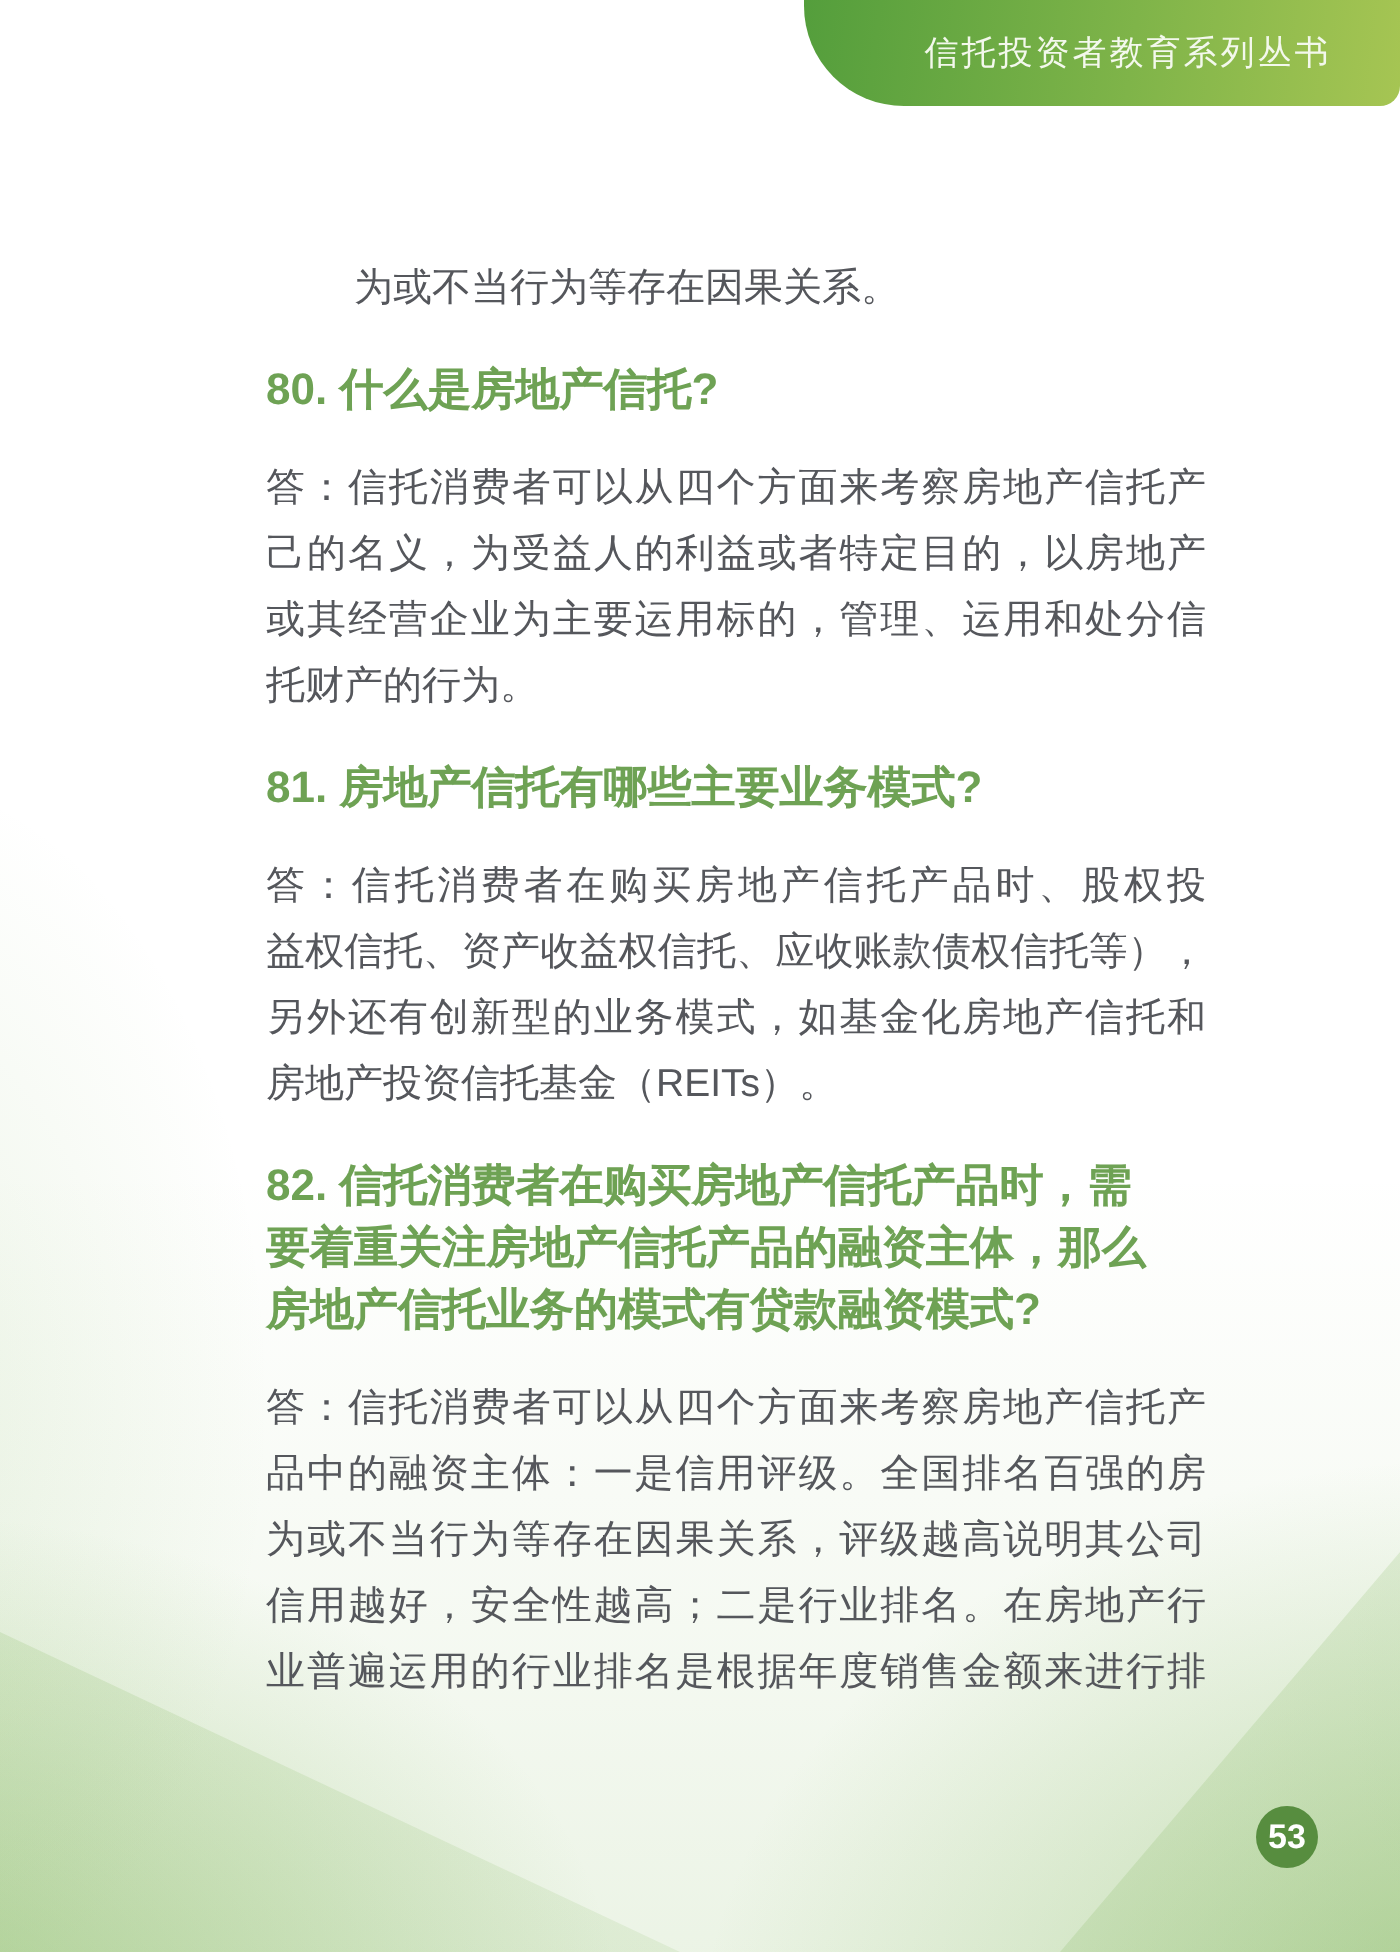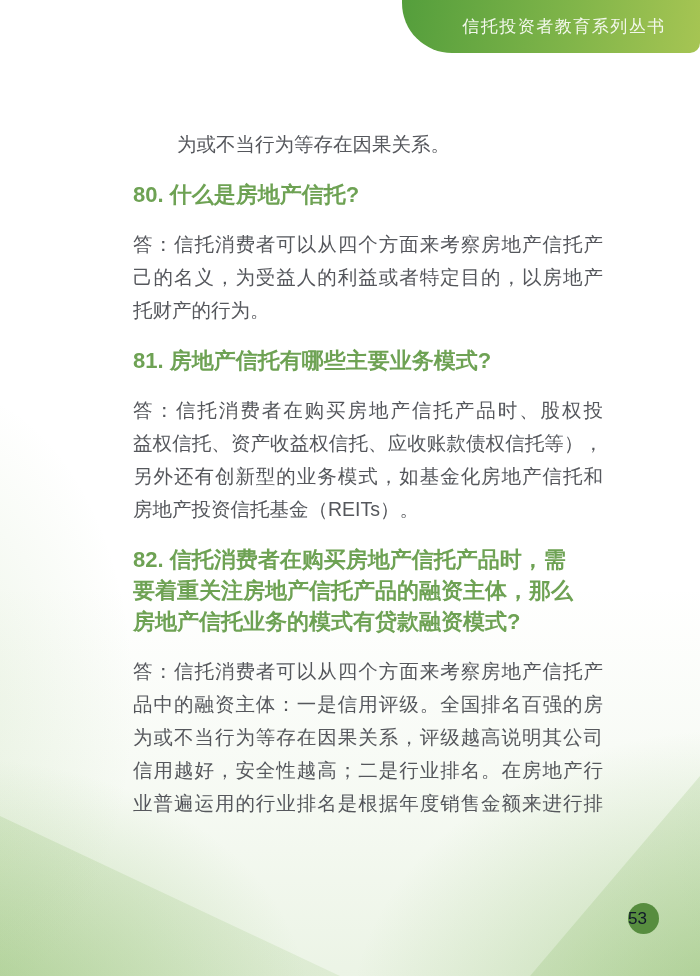--- a/index.html
+++ b/index.html
@@ -69,23 +69,23 @@
     text-align: justify;
     text-align-last: justify;
   }
   
   .page-badge {
     position: absolute;
     left: 628px; top: 903px;
     width: 31px; height: 31px;
     border-radius: 50%;
     background: #578d3f;
-    color: #0f172a;
+    color: #ffffff;
     font-size: 17px;
-    display: flex; align-items: center; justify-content: flex-start;
+    display: flex; align-items: center; justify-content: center; font-weight: bold;
   }
 </style>
 </head>
 <body>
 
 <div class="page">
   <div class="bg"></div>
   <div class="leaf leaf-left"></div>
   <div class="leaf leaf-right"></div>
 
@@ -97,20 +97,21 @@
     <div class="answer cont">
         <div class="tline">为或不当行为等存在因果关系。</div>
       </div>
 
     <h2 class="qa-heading">
         <div class="tline">80. 什么是房地产信托?</div>
       </h2>
     <div class="answer">
         <div class="tline stretch">答：信托消费者可以从四个方面来考察房地产信托产</div>
         <div class="tline stretch">己的名义，为受益人的利益或者特定目的，以房地产</div>
+        <div class="tline stretch">或其经营企业为主要运用标的，管理、运用和处分信</div>
         <div class="tline">托财产的行为。</div>
       </div>
 
     <h2 class="qa-heading">
         <div class="tline">81. 房地产信托有哪些主要业务模式?</div>
       </h2>
     <div class="answer">
         <div class="tline stretch">答：信托消费者在购买房地产信托产品时、股权投</div>
         <div class="tline stretch">益权信托、资产收益权信托、应收账款债权信托等），</div>
         <div class="tline stretch">另外还有创新型的业务模式，如基金化房地产信托和</div>

